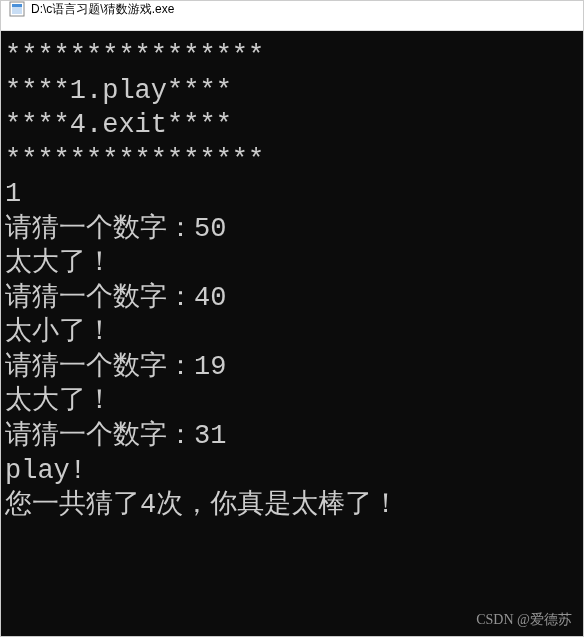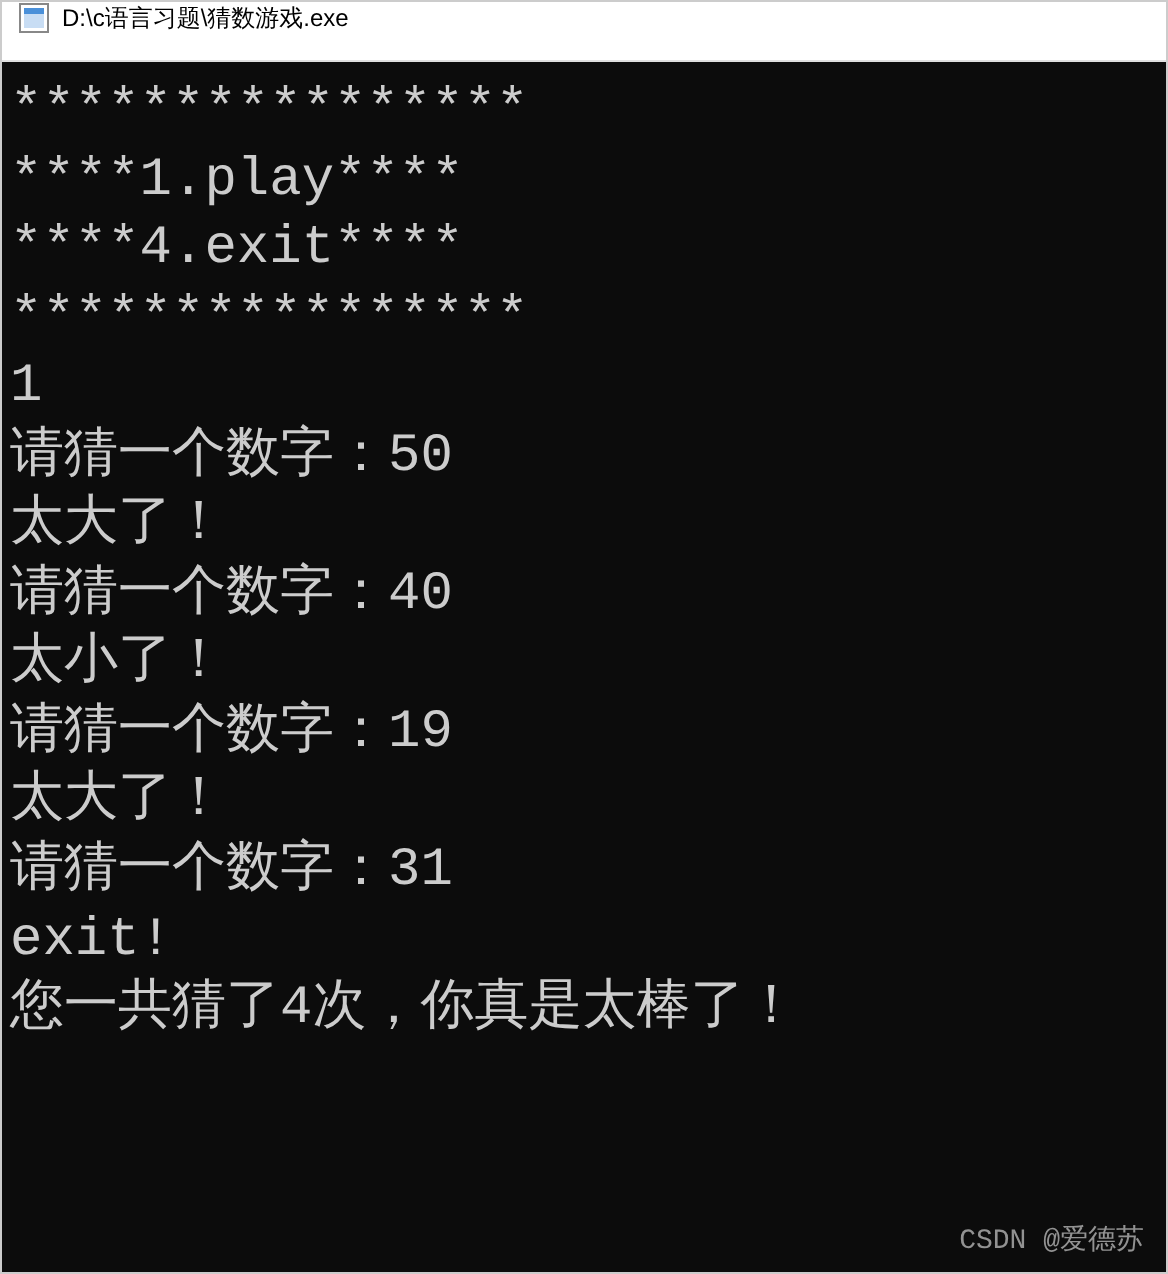--- a/index.html
+++ b/index.html
@@ -58,21 +58,21 @@
       font-size: 27px;
       line-height: 1.28;
       white-space: pre;
     }
     .watermark {
       position: absolute;
       bottom: 8px;
       right: 12px;
       color: #aaaaaa;
       font-size: 14px;
-      font-family: Liberation Mono, monospace;
+      font-family: Liberation Serif, serif;
       opacity: 0.85;
     }
   </style>
 </head>
 <body>
 
 <div class="window">
   <div class="titlebar">
     <span class="titlebar-icon">
       <svg viewBox="0 0 16 16">
@@ -90,18 +90,18 @@
     <div class="console-line">****4.exit****</div>
     <div class="console-line">****************</div>
     <div class="console-line">1</div>
     <div class="console-line">请猜一个数字：50</div>
     <div class="console-line">太大了！</div>
     <div class="console-line">请猜一个数字：40</div>
     <div class="console-line">太小了！</div>
     <div class="console-line">请猜一个数字：19</div>
     <div class="console-line">太大了！</div>
     <div class="console-line">请猜一个数字：31</div>
-    <div class="console-line">exit!</div>
+    <div class="console-line">play!</div>
     <div class="console-line">您一共猜了4次，你真是太棒了！</div>
   </div>
 </div>
 
 <div class="watermark">CSDN @爱德苏</div>
 
 </body></html>

